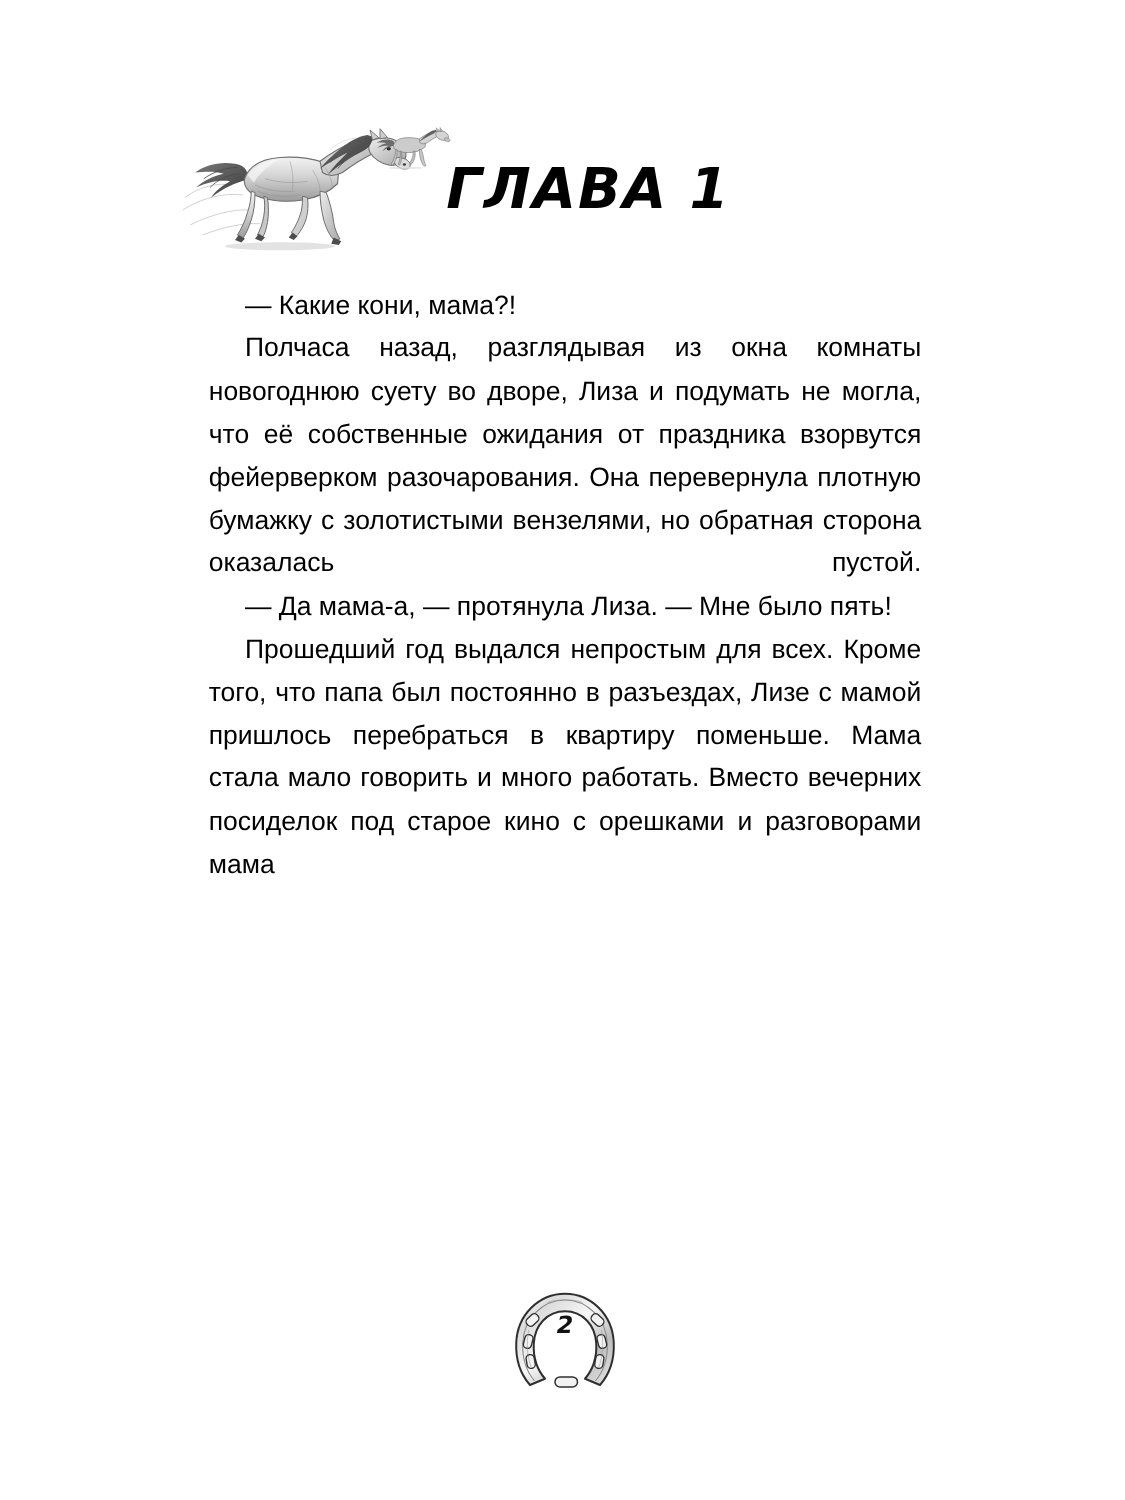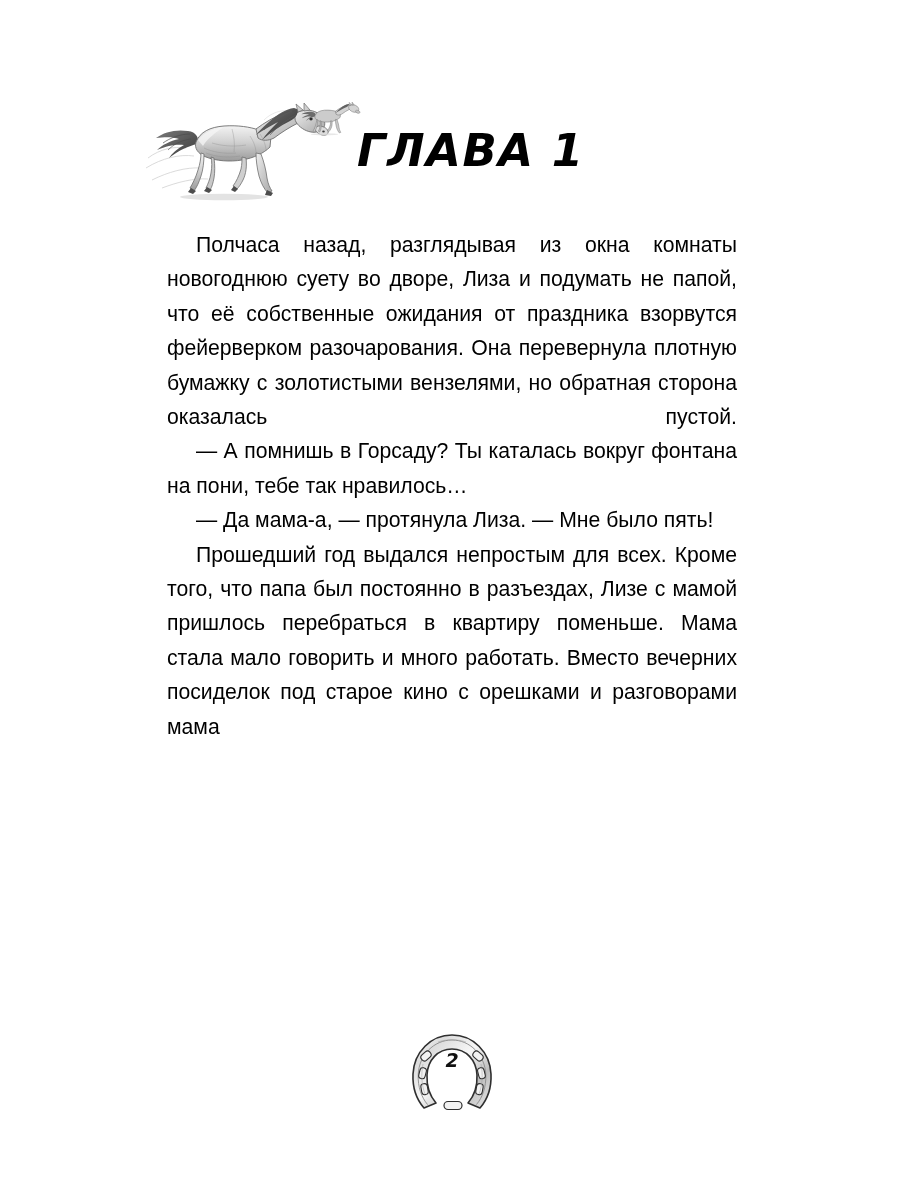--- a/index.html
+++ b/index.html
@@ -250,22 +250,22 @@
           <path d="M68 62 C 69 69, 69 76, 68 82 C 67 87, 66 91, 64 94
                    L 60 92 C 62 88, 64 83, 65 77 C 66 71, 66 66, 65 61 Z" fill="#bfbfbf" stroke="#777777" stroke-width="1.4"></path>
         </g>
       </svg>
     </div>
 
     <div class="chapter-title">ГЛАВА 1</div>
   </div>
 
   <div class="body-text">
-    <p class="justify-last">Полчаса назад, разглядывая из окна комнаты новогоднюю суету во дворе, Лиза и подумать не папой, что её собственные ожидания от праздника взорвутся фейерверком разочарования. Она перевернула плотную бумажку с золотистыми вензелями, но обратная сторона оказалась пустой.</p>
-    <p class="ragged-last">— А помнишь в Горсаду? Ты каталась вокруг фонтана на пони, тебе так нравилось…</p>
+    <p class="ragged-last">— Какие кони, мама?!</p>
+    <p class="justify-last">Полчаса назад, разглядывая из окна комнаты новогоднюю суету во дворе, Лиза и подумать не могла, что её собственные ожидания от праздника взорвутся фейерверком разочарования. Она перевернула плотную бумажку с золотистыми вензелями, но обратная сторона оказалась пустой.</p>
     <p class="ragged-last">— Да мама-а, — протянула Лиза. — Мне было пять!</p>
     <p class="justify-last">Прошедший год выдался непростым для всех. Кроме того, что папа был постоянно в разъездах, Лизе с мамой пришлось перебраться в квартиру поменьше. Мама стала мало говорить и много работать. Вместо вечерних посиделок под старое кино с орешками и разговорами мама</p>
   </div>
 
   <div class="footer-ornament">
     <svg viewBox="0 0 104 88" xmlns="http://www.w3.org/2000/svg" aria-hidden="true">
       <defs>
         <linearGradient id="shoeMetal" x1="0" y1="0" x2="1" y2="1">
           <stop offset="0%" stop-color="#ffffff"></stop>
           <stop offset="22%" stop-color="#dcdcdc"></stop>

